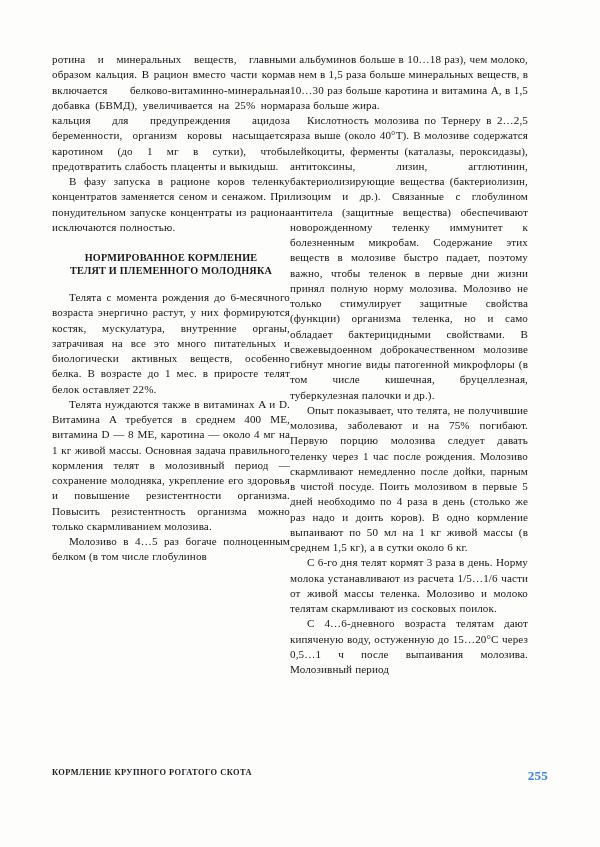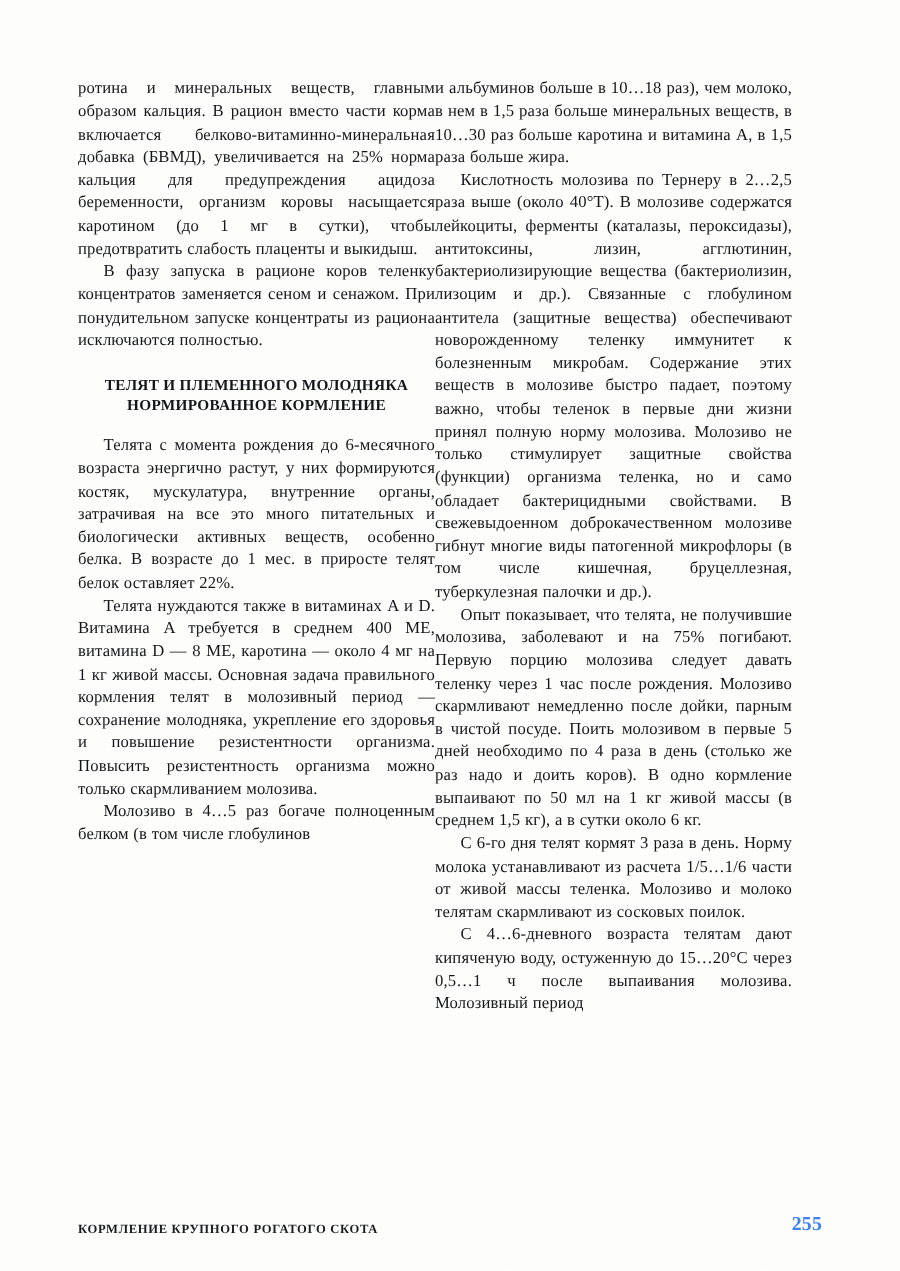--- a/index.html
+++ b/index.html
@@ -54,24 +54,24 @@
     text-indent: 0;
   }
   .section-heading .hl {
     display: block;
     white-space: nowrap;
   }
   .footer {
     position: absolute;
     left: 52px;
     right: 52px;
-    top: 808px;
+    top: 768px;
     height: 16px;
     display: flex;
-    align-items: flex-end;
+    align-items: flex-start;
     justify-content: space-between;
   }
   .footer-title {
     font-size: 8.4px;
     letter-spacing: 0.055em;
     font-weight: bold;
     color: #1b1c20;
     white-space: nowrap;
   }
   .folio {
@@ -86,22 +86,22 @@
 
 <div class="page">
 
   <div class="columns">
 
     <div class="col">
       <p class="para cont">ротина и минеральных веществ, главным образом кальция. В рацион вместо части корма включается белково-витаминно-минеральная добавка (БВМД), увеличивается на 25% норма кальция для предупреждения ацидоза беременности, организм коровы насыщается каротином (до 1 мг в сутки), чтобы предотвратить слабость плаценты и выкидыш.</p>
       <p class="para">В фазу запуска в рационе коров теленку концентратов заменяется сеном и сенажом. При понудительном запуске концентраты из рациона исключаются полностью.</p>
 
       <div class="section-heading">
+        <span class="hl">НОРМИРОВАННОЕ КОРМЛЕНИЕ</span>
         <span class="hl">ТЕЛЯТ И ПЛЕМЕННОГО МОЛОДНЯКА</span>
-        <span class="hl">НОРМИРОВАННОЕ КОРМЛЕНИЕ</span>
       </div>
 
       <p class="para">Телята с момента рождения до 6-месячного возраста энергично растут, у них формируются костяк, мускулатура, внутренние органы, затрачивая на все это много питательных и биологически активных веществ, особенно белка. В возрасте до 1 мес. в приросте телят белок оставляет 22%.</p>
       <p class="para">Телята нуждаются также в витаминах A и D. Витамина A требуется в среднем 400 МЕ, витамина D — 8 МЕ, каротина — около 4 мг на 1 кг живой массы. Основная задача правильного кормления телят в молозивный период — сохранение молодняка, укрепление его здоровья и повышение резистентности организма. Повысить резистентность организма можно только скармливанием молозива.</p>
       <p class="para">Молозиво в 4…5 раз богаче полноценным белком (в том числе глобулинов</p>
     </div>
 
     <div class="col">
       <p class="para cont">и альбуминов больше в 10…18 раз), чем молоко, в нем в 1,5 раза больше минеральных веществ, в 10…30 раз больше каротина и витамина A, в 1,5 раза больше жира.</p>
       <p class="para">Кислотность молозива по Тернеру в 2…2,5 раза выше (около 40°Т). В молозиве содержатся лейкоциты, ферменты (каталазы, пероксидазы), антитоксины, лизин, агглютинин, бактериолизирующие вещества (бактериолизин, лизоцим и др.). Связанные с глобулином антитела (защитные вещества) обеспечивают новорожденному теленку иммунитет к болезненным микробам. Содержание этих веществ в молозиве быстро падает, поэтому важно, чтобы теленок в первые дни жизни принял полную норму молозива. Молозиво не только стимулирует защитные свойства (функции) организма теленка, но и само обладает бактерицидными свойствами. В свежевыдоенном доброкачественном молозиве гибнут многие виды патогенной микрофлоры (в том числе кишечная, бруцеллезная, туберкулезная палочки и др.).</p>

